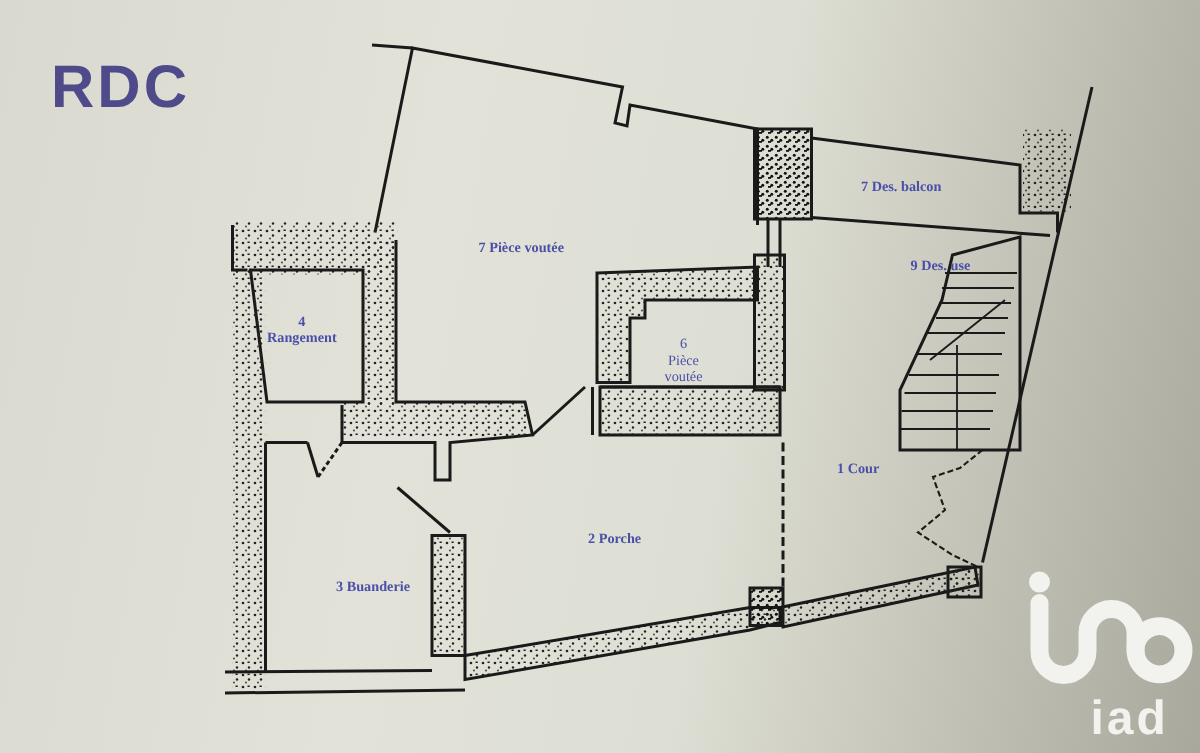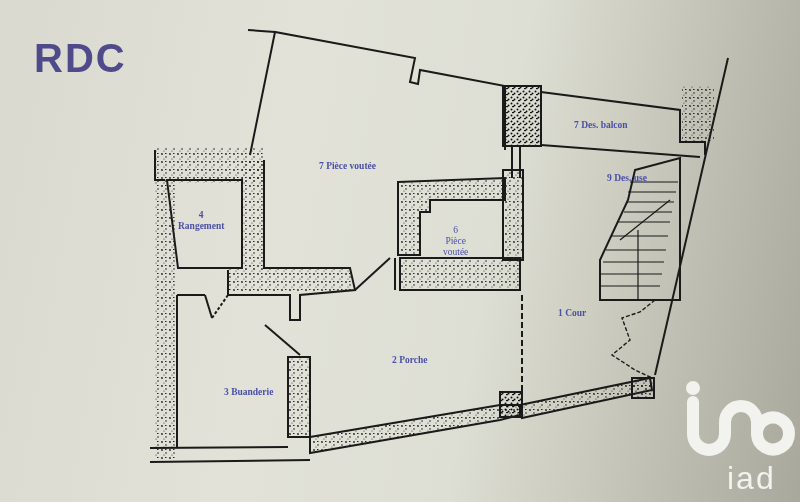--- a/index.html
+++ b/index.html
@@ -14,21 +14,21 @@
       color: #4f4a8a; line-height: 1;
     }
     svg.plan { position: absolute; left: 0; top: 0; }
     .room-label {
       position: absolute; color: #4a4fa8; font-size: 9.5px; font-weight: bold;
       text-align: center; line-height: 1.15; white-space: nowrap; font-family: Liberation Serif, serif;
     }
     .logo { position: absolute; left: 678px; top: 378px; width: 120px; height: 120px; }
     .logo-text {
       position: absolute; left: 727px; top: 462px; color: #f2f2ee;
-      font-size: 32px; font-weight: normal; letter-spacing: 2px; line-height: 1;
+      font-size: 32px; font-weight: bold; letter-spacing: 2px; line-height: 1;
     }
   </style>
 </head>
 <body>
 
 <div class="title">RDC</div>
 
 <svg class="plan" width="800" height="502" viewBox="0 0 800 502">
   <defs>
     <pattern id="stone" width="8" height="8" patternUnits="userSpaceOnUse">

